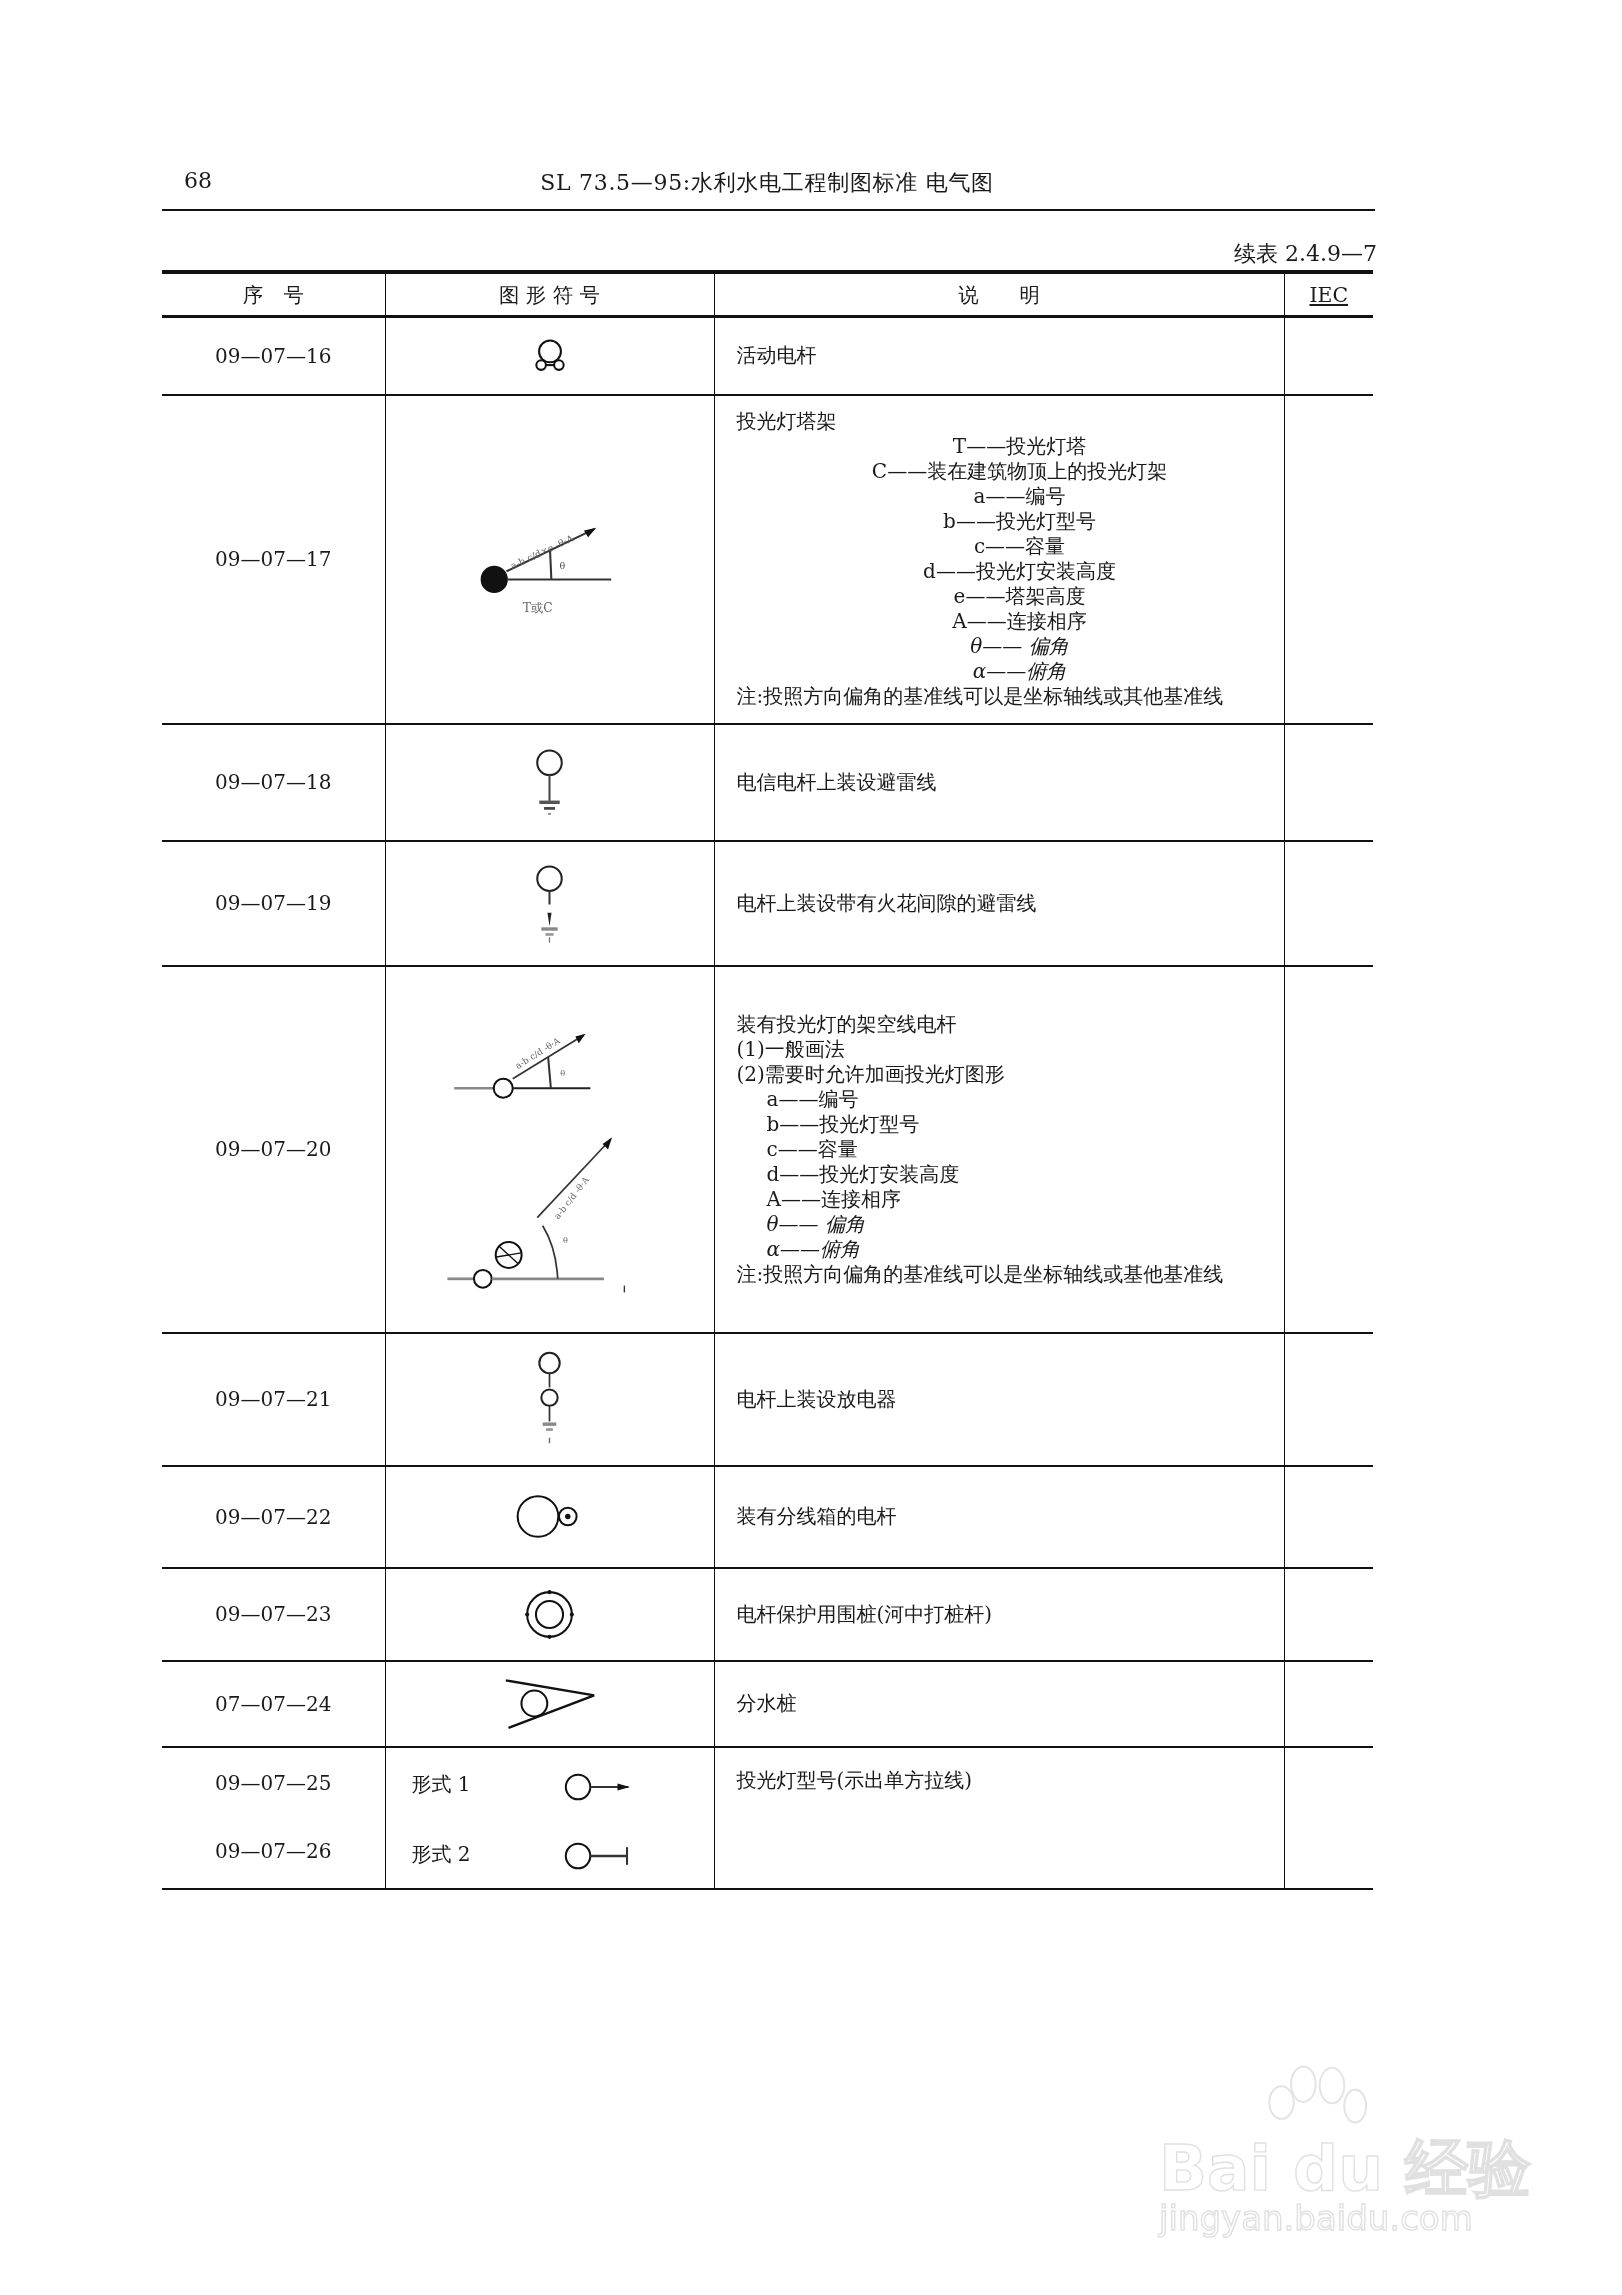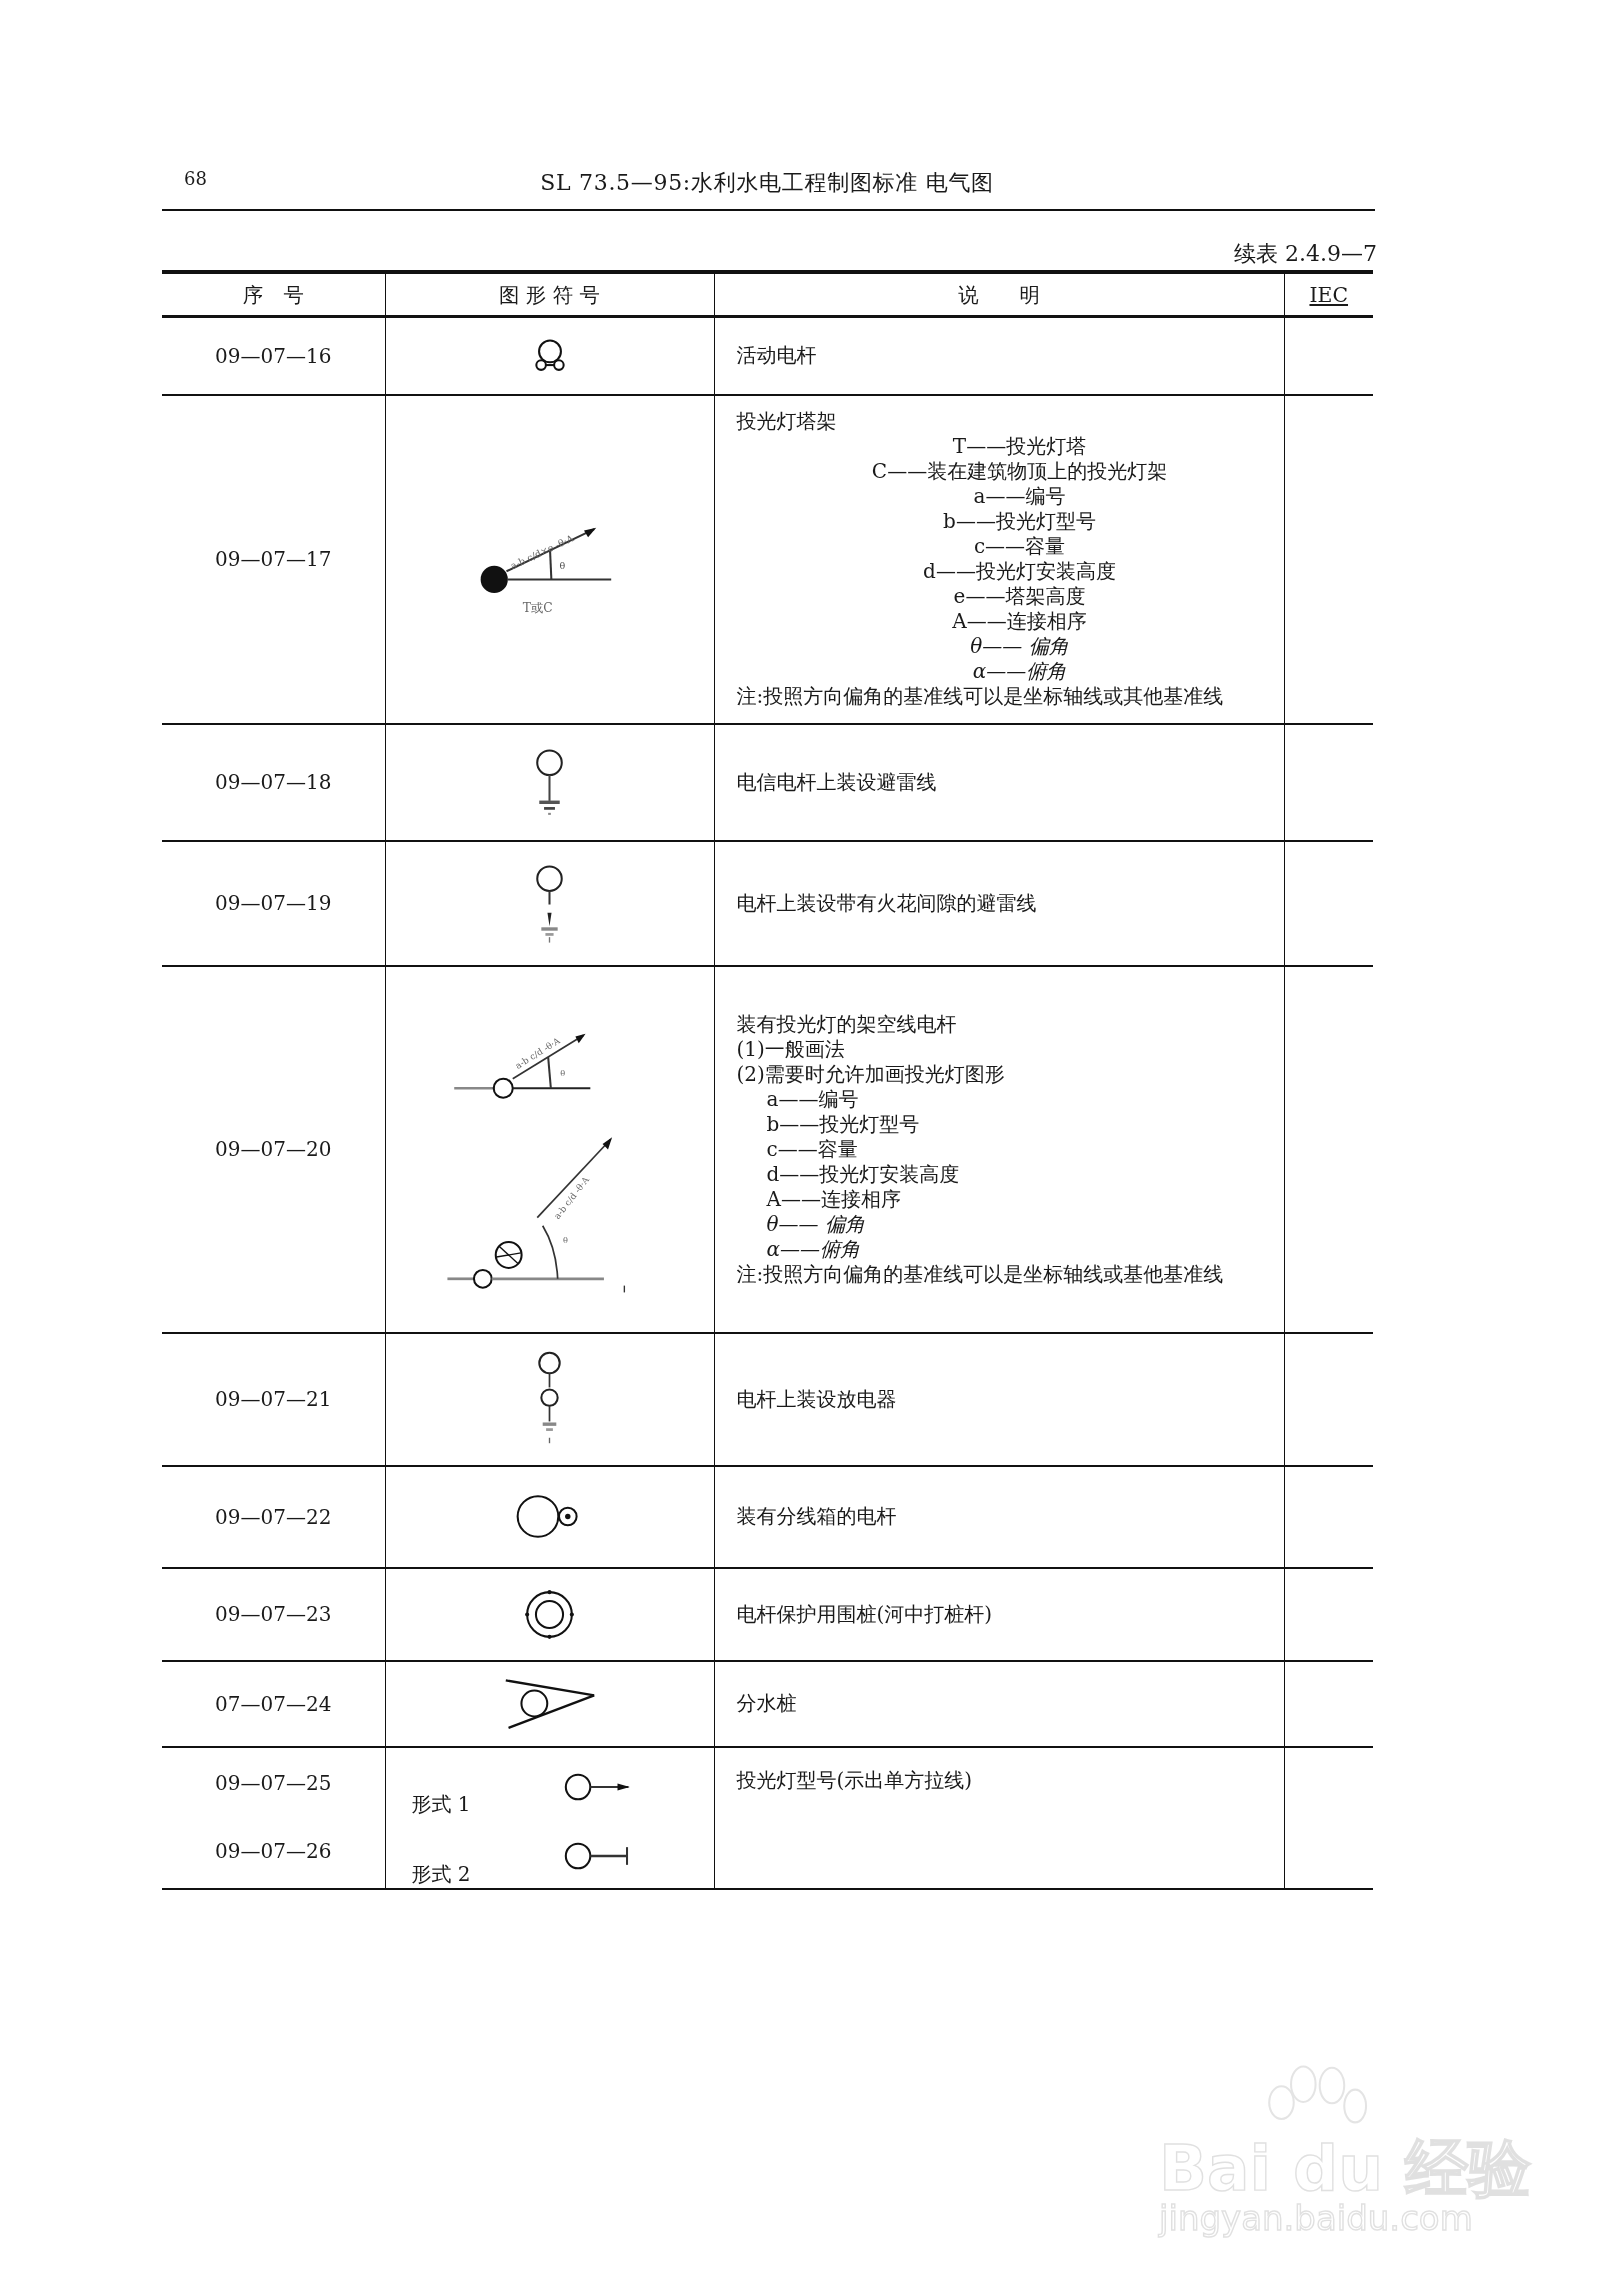--- a/index.html
+++ b/index.html
@@ -1,39 +1,39 @@
 <!DOCTYPE html>
 <html style="font-size:11px"><head>
 <meta charset="utf-8">
 <style>
   html, body { margin:0; padding:0; background:#ffffff; }
   body { width:1622px; height:2295px; position:relative; overflow:hidden;
          font-family:"DejaVu Serif","Liberation Serif",serif; color:#1a1a1a; }
   .abs { position:absolute; }
-  .pagenum { left:184px; top:168px; font-size:18px; }
+  .pagenum { left:184px; top:168px; font-size:22px; }
   .runhead { left:0; width:1534px; top:168px; text-align:center; font-size:22px; letter-spacing:0.7px; }
   .headrule { left:162px; top:209px; width:1213px; height:2px; background:#111; }
   .contlabel { right:245px; top:239px; font-size:22px; }
   table.sym { position:absolute; left:162px; top:270px; width:1210px; border-collapse:collapse; table-layout:fixed; }
   table.sym td, table.sym th { border-left:1.7px solid #111; border-right:1.7px solid #111; padding:0; vertical-align:middle; font-weight:normal; }
   table.sym tr.first th { border-top:4.8px solid #111; }
   table.sym th { border-bottom:3.4px solid #111; height:41px; font-size:20.4px; }
   table.sym td { border-bottom:2.4px solid #111; font-size:20px; }
   table.sym tr.last td { border-bottom:4.8px solid #111; }
   table.sym tr td:first-child, table.sym tr th:first-child { border-left:none; }
   table.sym tr td:last-child, table.sym tr th:last-child { border-right:none;text-decoration:underline; }
   .c-no { text-align:center; }
   .c-sym { text-align:center; position:relative; }
   .c-desc { padding-left:22px !important; line-height:25px; }
   .sub { padding-left:19px;text-align:center; }
   .sub2 { padding-left:30px; }
   .iec { font-size:17.7px; }
   svg { display:inline-block; vertical-align:middle; }
   .forms { position:relative; height:100%; }
-  .formlabel { position:absolute; left:26px; font-size:20px;margin-top:20px; }
+  .formlabel { position:absolute; left:26px; font-size:20px; }
   .watermark { left:1159px; top:2065px; width:382px; height:157px; opacity:0.55; }
   .wm-text { font-family:"DejaVu Sans","Liberation Sans",sans-serif; font-weight:bold; color:#fff;
              -webkit-text-stroke:1.4px #c8c8c8; }
 </style>
 </head>
 <body>
 
 <div class="abs pagenum">68</div>
 <div class="abs runhead">SL 73.5—95:水利水电工程制图标准 电气图</div>
 <div class="abs headrule"></div>

